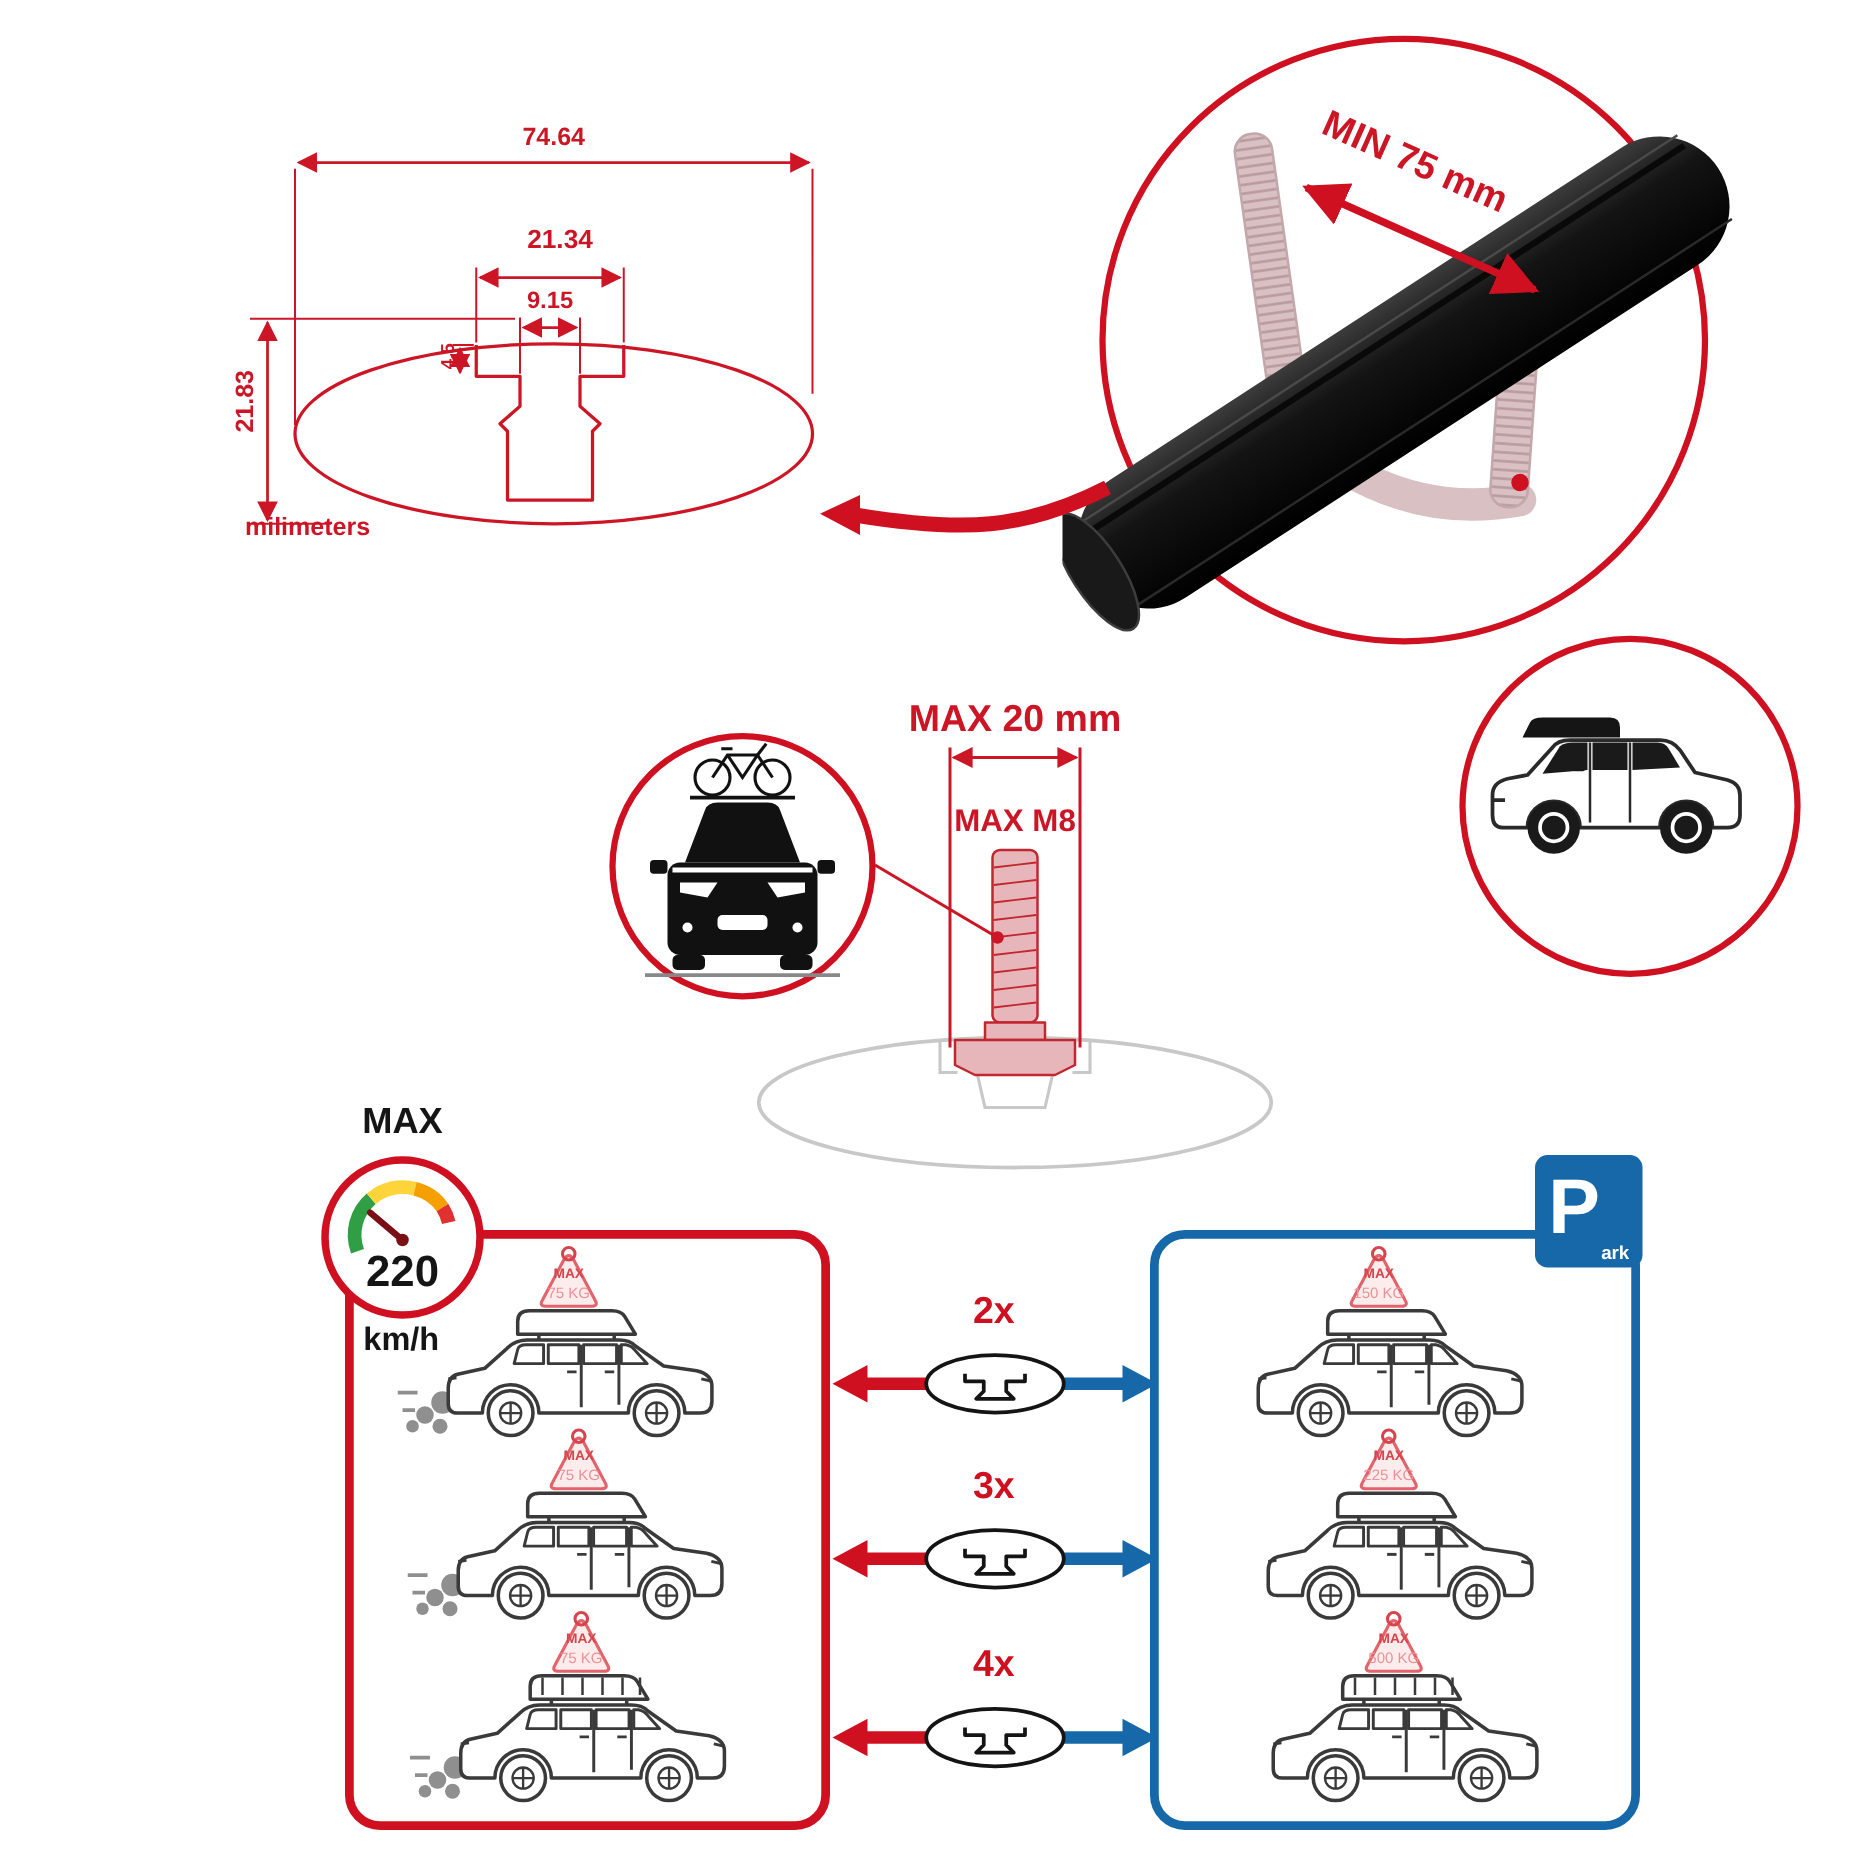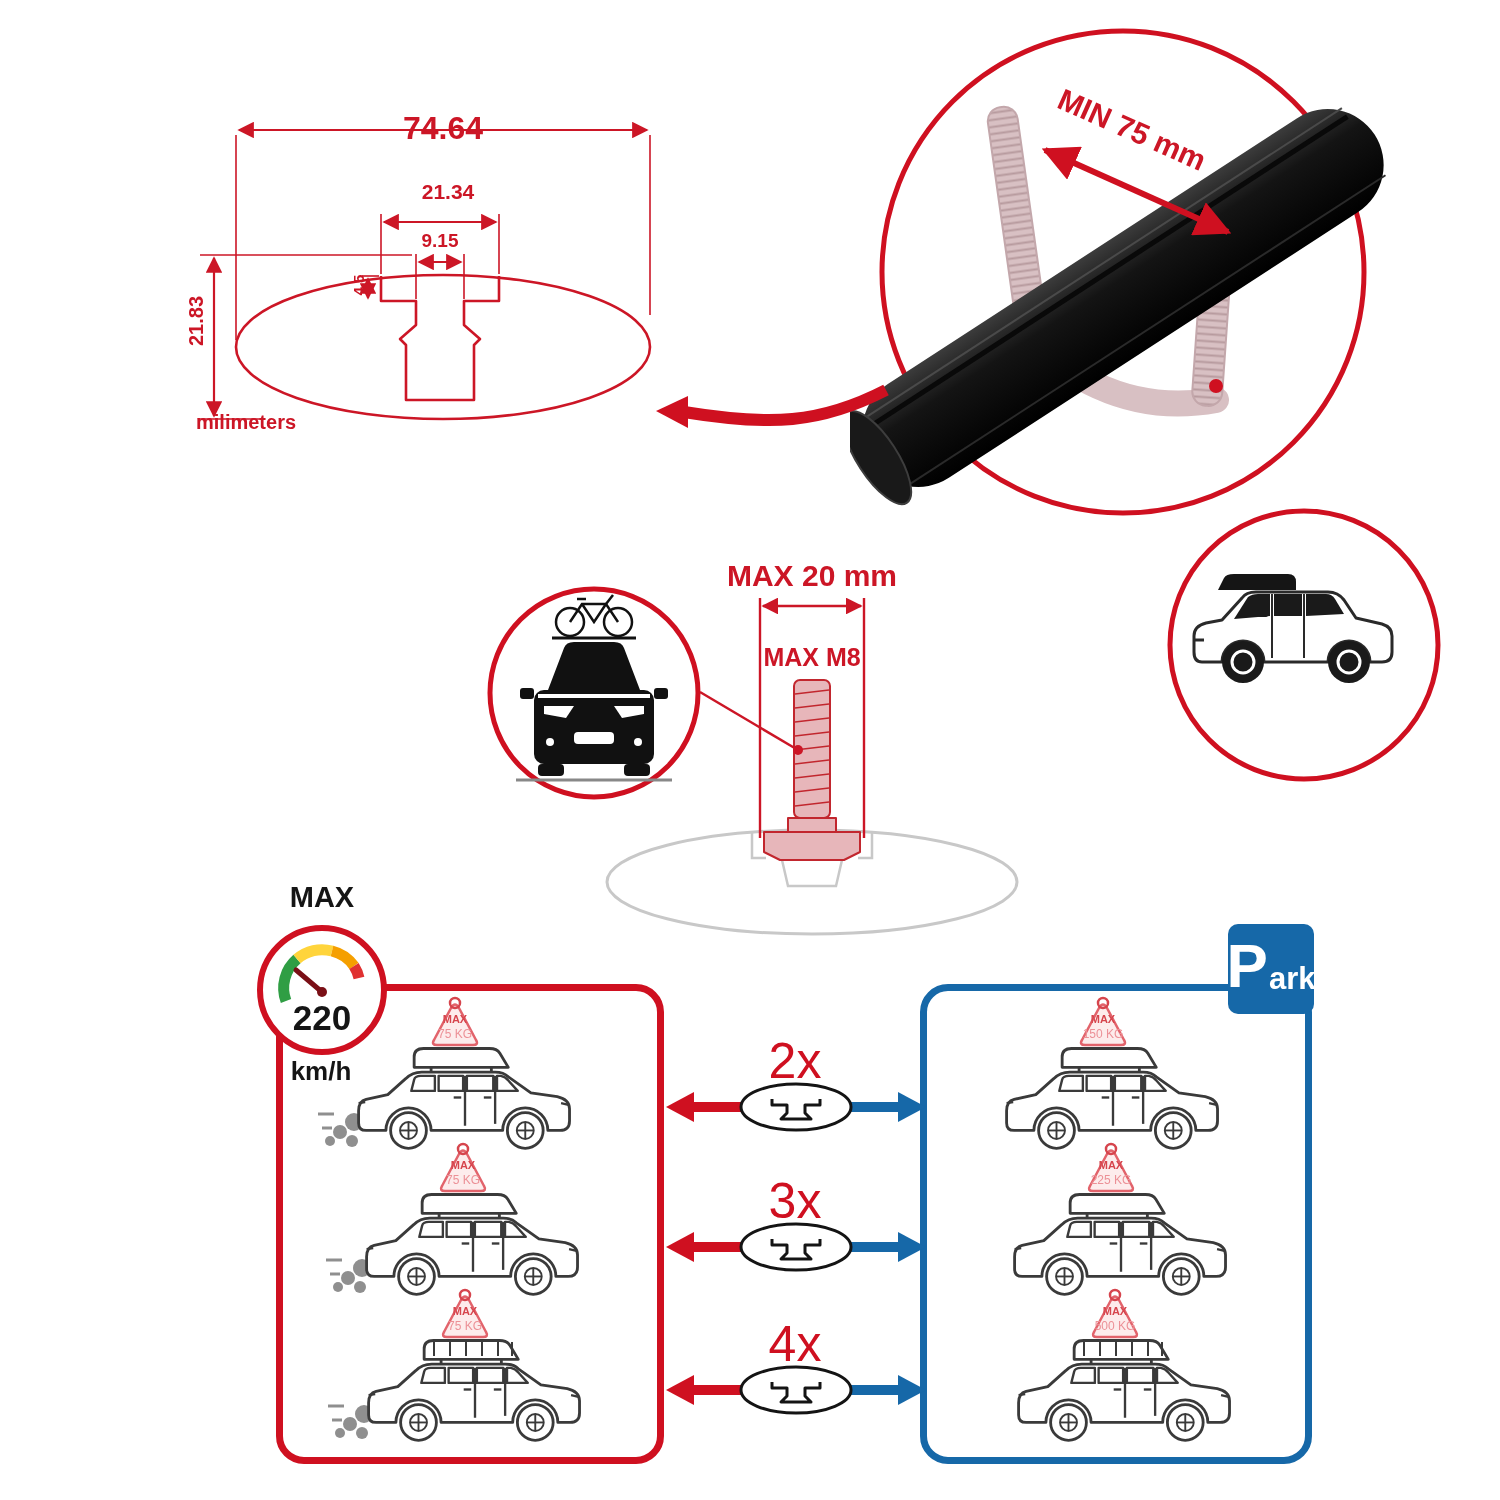--- a/index.html
+++ b/index.html
@@ -6,22 +6,22 @@
   html,body{width:1500px;height:1500px}
   body{position:relative;background:#fff;font-family:"Liberation Sans",sans-serif;overflow:hidden}
   .abs{position:absolute}
   .lbl{position:absolute;color:#cc1626;font-weight:bold;text-align:center;line-height:1.05;white-space:nowrap}
   .blk{position:absolute;color:#151515;font-weight:bold;text-align:center;line-height:1.05;white-space:nowrap}
   .rot90{transform:rotate(-90deg);transform-origin:center center}
   .panel-red{left:276px;top:984px;width:388px;height:480px;border:7px solid #cf1020;border-radius:28px;background:#fff}
   .panel-blue{left:920px;top:984px;width:392px;height:480px;border:7px solid #1668a8;border-radius:28px;background:#fff}
   .park-sign{left:1228px;top:924px;width:86px;height:90px;background:#1668a8;border-radius:10px;color:#fff;display:flex;justify-content:center;z-index:6}
   .park-p{font-size:62px;font-weight:bold;line-height:84px}
-  .park-ark{font-size:31px;font-weight:bold;align-self:flex-end;margin:0 0 17px 1px}
-  .mult-label{width:80px;text-align:center;font-size:50px;font-weight:normal;color:#cf1020;position:absolute}
+  .park-ark{font-size:15px;font-weight:bold;align-self:flex-end;margin:0 0 3px 1px}
+  .mult-label{width:80px;text-align:center;font-size:30px;font-weight:bold;color:#cf1020;position:absolute}
   .car-unit{width:230px;height:162px;position:absolute}
   .load-tag{width:58px;height:52px;position:absolute}
   .tag-max{position:absolute;top:17px;left:0;width:100%;text-align:center;font-size:11px;font-weight:bold;color:#d6454d}
   .tag-kg{position:absolute;top:31px;left:0;width:100%;text-align:center;font-size:12px;font-weight:normal;color:#ec9197;white-space:nowrap}
   .min-label{transform:rotate(24deg);transform-origin:center center}
 </style>
 </head>
 <body>
 
 <svg width="0" height="0" style="position:absolute" aria-hidden="true">
@@ -101,21 +101,21 @@
     <line x1="60" y1="349" x2="125" y2="349"></line>
   </g>
   <g stroke="#cc1626" stroke-width="2.2" fill="none">
     <line x1="99" y1="60" x2="507" y2="60" marker-start="url(#ar)" marker-end="url(#ar)"></line>
     <line x1="244" y1="152" x2="356" y2="152" marker-start="url(#ar)" marker-end="url(#ar)"></line>
     <line x1="279" y1="192" x2="321" y2="192" marker-start="url(#ar)" marker-end="url(#ar)"></line>
     <line x1="228" y1="209" x2="228" y2="228" marker-start="url(#ar)" marker-end="url(#ar)"></line>
     <line x1="74" y1="188" x2="74" y2="346" marker-start="url(#ar)" marker-end="url(#ar)"></line>
   </g>
 </svg>
-<div class="lbl" style="left:368px;top:112px;width:150px;font-size:32px">74.64</div>
+<div class="lbl" style="left:368px;top:100px;width:150px;font-size:20px">74.64</div>
 <div class="lbl" style="left:388px;top:181px;width:120px;font-size:21px">21.34</div>
 <div class="lbl" style="left:400px;top:231px;width:80px;font-size:19px">9.15</div>
 <div class="lbl rot90" style="left:338px;top:276px;width:44px;height:18px;font-size:15px">4.5</div>
 <div class="lbl rot90" style="left:156px;top:309px;width:84px;height:24px;font-size:20px">21.83</div>
 <div class="lbl" style="left:196px;top:412px;font-size:20px">milimeters</div>
 
 <svg class="abs" style="left:850px;top:16px" width="540" height="510" viewBox="0 0 540 510">
   <defs>
     <pattern id="thr" width="7" height="7" patternUnits="userSpaceOnUse">
       <rect width="7" height="7" fill="#d8c0c3"></rect>

